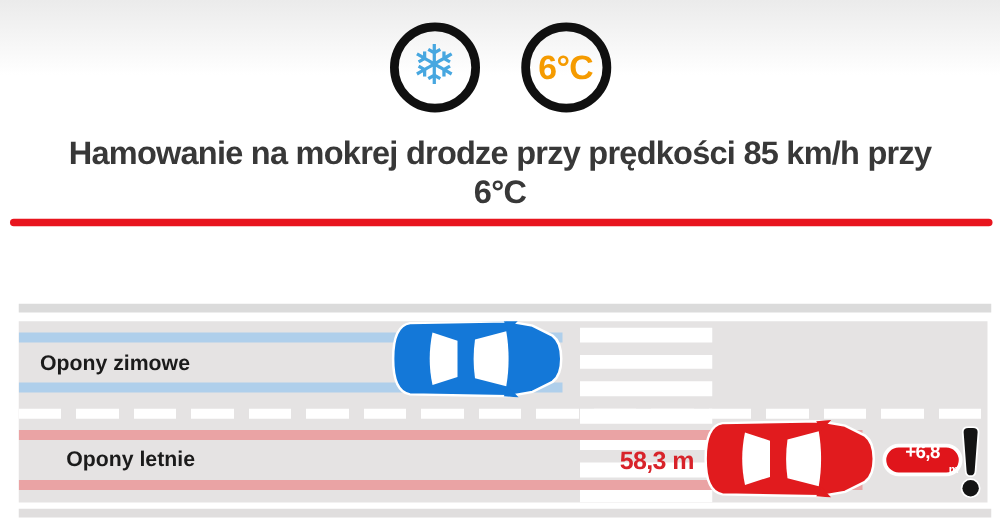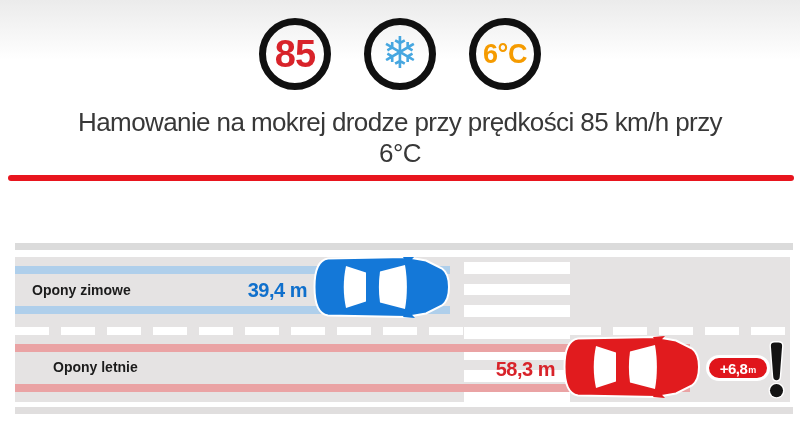--- a/index.html
+++ b/index.html
@@ -12,21 +12,21 @@
   .badges { position:absolute; top:18px; left:0; width:800px; display:flex;
     justify-content:center; gap:33px; }
   .badge { width:72px; height:72px; border:7px solid #101010; border-radius:50%;
     display:flex; align-items:center; justify-content:center; background:transparent; }
   .badge .speed { color:#d8232a; font-weight:bold; font-size:38px; letter-spacing:-1px; }
   .badge .snow { color:#47a7e0; font-size:44px; line-height:1; margin-top:-3px; }
   .badge .temp { color:#f59b00; font-weight:bold; font-size:27px; letter-spacing:-0.5px; }
 
   
   .title { position:absolute; top:107px; left:0; width:800px; text-align:center;
-    color:#383838; font-weight:normal; font-size:26px; line-height:31px; letter-spacing:-0.6px; }
+    color:#383838; font-weight:bold; font-size:26px; line-height:31px; letter-spacing:-0.6px; }
   .divider { position:absolute; top:175px; left:8px; width:786px; height:6px;
     background:#e8151e; border-radius:3px; }
   .subtitle { position:absolute; top:192px; left:0; width:800px; text-align:center;
     color:#262626; font-weight:bold; font-size:15px; line-height:20px; }
 
   
   .road { position:absolute; left:15px; top:243px; width:785px; height:181px; }
   .edge { position:absolute; left:0; width:778px; height:7px; background:#dbdbdb; }
   .edge.top { top:0; }
   .edge.bottom { top:164px; background:#e0dede; }
@@ -38,56 +38,53 @@
   .zebra { position:absolute; left:449px; top:5px; width:106px; bottom:0; z-index:2;
     display:flex; flex-direction:column; gap:10.2px; overflow:hidden; }
   .zebra div { width:106px; height:11.5px; background:#ffffff; flex:none; }
 
   .stripe { position:absolute; height:8px; left:0; z-index:3; }
   .stripe.blue { background:#afcfeb; width:435px; }
   .stripe.pink { background:#eaa3a4; width:675px; }
   .s1 { top:9px; } .s2 { top:49px; } .s3 { top:87px; } .s4 { top:127px; }
 
   .lane-label { position:absolute; left:17px; z-index:4; color:#1b1b1b;
-    font-weight:bold; font-size:14px; line-height:13px; }
+    font-weight:bold; font-size:17px; line-height:13px; }
   .lane-label.winter { top:27px; }
   .lane-label.summer { top:104px;margin-left:21px; }
 
   .value { position:absolute; z-index:4; width:122px; text-align:right;
     font-weight:bold; font-size:20px; line-height:20px; letter-spacing:-0.5px; }
   .value.blue-val { left:170px; top:23px; color:#1070cc; }
   .value.red-val  { left:418px; top:102px; color:#d8232a; }
 
   .car { position:absolute; z-index:4; width:141px; height:62px; }
   .car-blue { left:296px; top:-1px; }
   .car-red  { left:546px; top:79px; }
   .car-blue .body { fill:#1478d8; }
   .car-red  .body { fill:#e11b1e; }
   .car .main { stroke:#ffffff; stroke-width:2; }
   .car .win { fill:#ffffff; }
 
   .diff-badge { position:absolute; left:691px; top:98px; z-index:5;
     width:64px; height:26px; background:#e0151b; border:3px solid #ffffff;
     border-radius:14px; display:flex; align-items:center; justify-content:center;
-    color:#ffffff; font-weight:bold; }
+    color:#ffffff; font-weight:bold;flex-direction:column; }
   .diff-badge .val { font-size:15px; letter-spacing:-0.5px; }
   .diff-badge .unit { font-size:9px; align-self:flex-end; margin-bottom:3px; margin-left:1px; }
   .excl { position:absolute; left:747px; top:84px; z-index:6; width:29px; height:58px; }
   .excl path, .excl circle { fill:#141414; stroke:#ffffff; stroke-width:3;
     paint-order:stroke; stroke-linejoin:round; }
 </style>
 </head>
 <body>
 
 <div class="stage">
 
   <div class="badges">
-    <div class="badge">
-      <span class="speed">85</span>
-    </div>
     <div class="badge">
       <span class="snow">❄</span>
     </div>
     <div class="badge">
       <span class="temp">6°C</span>
     </div>
   </div>
 
   <h1 class="title">
     <div>Hamowanie na mokrej drodze przy prędkości 85 km/h przy</div>
@@ -117,21 +114,20 @@
         <div></div>
         <div></div>
       </div>
 
       <div class="stripe blue s1"></div>
       <div class="stripe blue s2"></div>
       <div class="stripe pink s3"></div>
       <div class="stripe pink s4"></div>
 
       <span class="lane-label winter">Opony zimowe</span>
-      <span class="value blue-val">39,4 m</span>
 
       <svg class="car car-blue" viewBox="0 0 141 62">
         <path class="body main" d="M17,2.5 C7,4 3.5,15 3.5,31 C3.5,47 7,58 17,59.5 L95,61 L115,57.5 L131,49.5 C136.5,45.5 138,37 138,31 C138,25 136.5,16.5 131,12.5 L115,4.5 L95,1 Z"></path>
         <path class="win" d="M35,10 L55,16.5 L55,45.5 L35,52 C32,38 32,24 35,10 Z"></path>
         <path class="win" d="M69,15.5 L94,9 C96.5,23 96.5,39 94,53 L69,46.5 C67.5,36 67.5,26 69,15.5 Z"></path>
         <path class="body" d="M92,1 L104,0 L96,8.5 Z"></path>
         <path class="body" d="M92,61 L104,62 L96,53.5 Z"></path>
       </svg>
 
       <span class="lane-label summer">Opony letnie</span>

